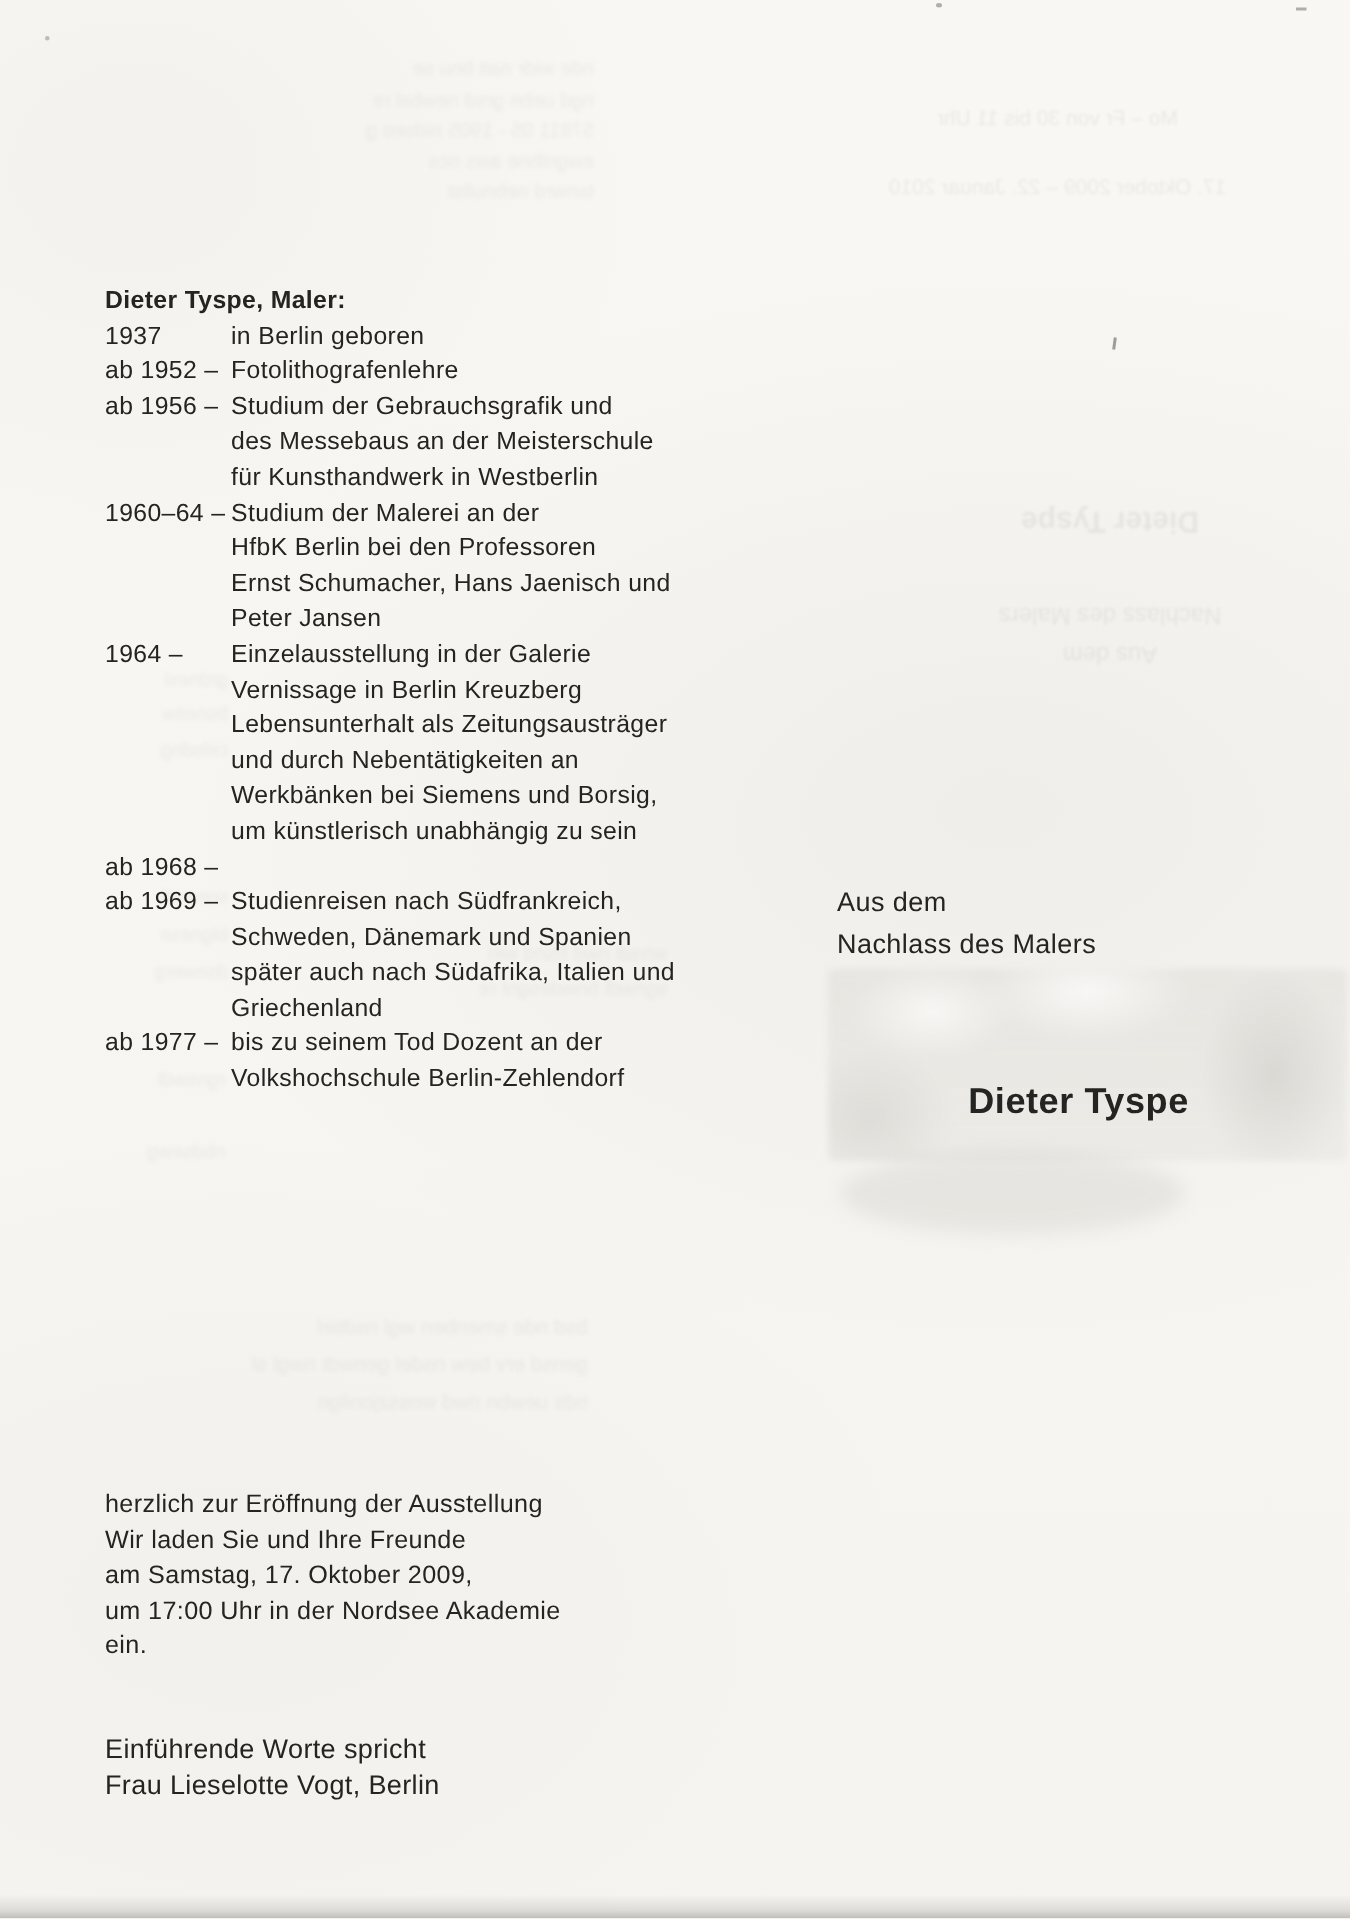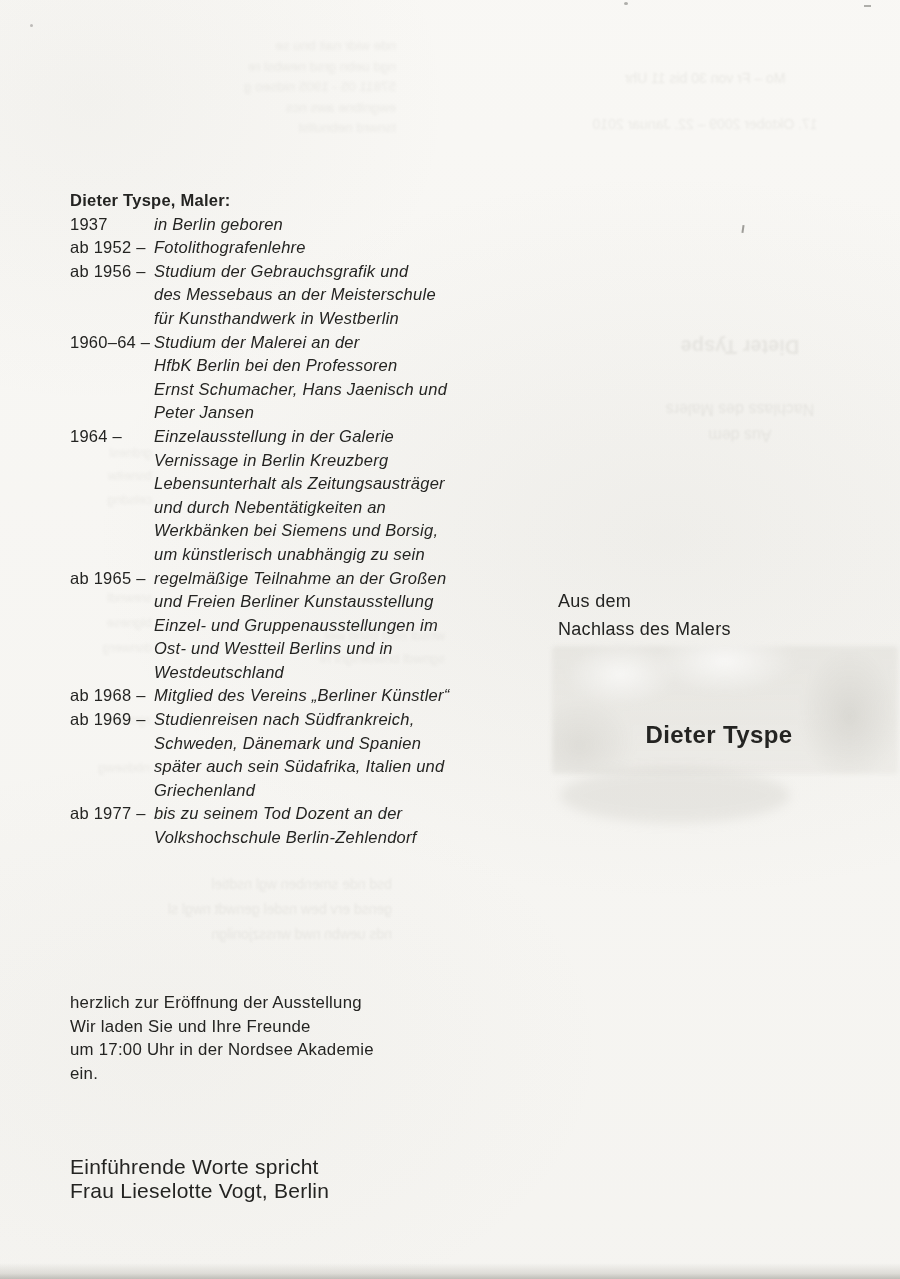--- a/index.html
+++ b/index.html
@@ -21,21 +21,21 @@
   }
 
   
   .bio{
     position:absolute;left:70px;top:189px;width:436px;
     font-size:16.5px;line-height:23.6px;letter-spacing:0.25px;
   }
   .bio-header{font-weight:bold;}
   .entry{display:flex;}
   .entry-date{flex:0 0 84px;}
-  .entry-text{flex:1;font-style:italic;}
+  .entry-text{flex:1;}
 
   
   .title-block{
     position:absolute;left:558px;top:587px;width:322px;
     text-align:left;font-size:18px;line-height:28px;letter-spacing:0.3px;
   }
   .artist-name{
     position:absolute;left:558px;top:721px;width:322px;
     text-align:center;font-size:24px;font-weight:bold;letter-spacing:0.4px;
   }
@@ -52,21 +52,21 @@
       linear-gradient(rgba(198,196,188,.40), rgba(203,201,193,.30));
   }
   .blotch-tail{
     position:absolute;left:560px;top:768px;width:230px;height:55px;
     border-radius:50%;opacity:.22;filter:blur(6px);pointer-events:none;
     background:#b9b7af;
   }
 
   
   .invite{position:absolute;left:70px;top:991px;font-size:16.8px;line-height:23.6px;letter-spacing:0.25px;}
-  .speaker{position:absolute;left:70px;top:1155px;font-size:21px;line-height:23.6px;letter-spacing:0.25px;}
+  .speaker{position:absolute;left:70px;top:1155px;font-size:18px;line-height:23.6px;letter-spacing:0.25px;}
 
   
   .ghost{position:absolute;color:#97958c;pointer-events:none;}
   .mirrored{transform:scaleX(-1);}
   .ghost-top-left{
     left:66px;top:36px;width:330px;
     font-size:13.5px;line-height:20.5px;opacity:.13;filter:blur(1.5px);
   }
   .ghost-top-right-1{left:523px;top:70px;width:364px;text-align:center;font-size:14px;opacity:.15;filter:blur(1.1px);}
   .ghost-top-right-2{left:540px;top:116px;width:330px;text-align:center;font-size:14px;opacity:.14;filter:blur(1.1px);}
@@ -195,44 +195,31 @@
           <div class="entry-text">
             <div>Einzelausstellung in der Galerie</div>
             <div>Vernissage in Berlin Kreuzberg</div>
             <div>Lebensunterhalt als Zeitungsausträger</div>
             <div>und durch Nebentätigkeiten an</div>
             <div>Werkbänken bei Siemens und Borsig,</div>
             <div>um künstlerisch unabhängig zu sein</div>
           </div>
         </div>
 
-        <div class="entry">
-          <div class="entry-date">ab 1965 –</div>
-          <div class="entry-text">
-            <div>regelmäßige Teilnahme an der Großen</div>
-            <div>und Freien Berliner Kunstausstellung</div>
-            <div>Einzel- und Gruppenausstellungen im</div>
-            <div>Ost- und Westteil Berlins und in</div>
-            <div>Westdeutschland</div>
-          </div>
-        </div>
 
         <div class="entry">
           <div class="entry-date">ab 1968 –</div>
-          <div class="entry-text">
-            <div>Mitglied des Vereins „Berliner Künstler“</div>
-          </div>
         </div>
 
         <div class="entry">
           <div class="entry-date">ab 1969 –</div>
           <div class="entry-text">
             <div>Studienreisen nach Südfrankreich,</div>
             <div>Schweden, Dänemark und Spanien</div>
-            <div>später auch sein Südafrika, Italien und</div>
+            <div>später auch nach Südafrika, Italien und</div>
             <div>Griechenland</div>
           </div>
         </div>
 
         <div class="entry">
           <div class="entry-date">ab 1977 –</div>
           <div class="entry-text">
             <div>bis zu seinem Tod Dozent an der</div>
             <div>Volkshochschule Berlin-Zehlendorf</div>
           </div>
@@ -244,20 +231,21 @@
   <div class="title-block">
     <div>Aus dem</div>
     <div>Nachlass des Malers</div>
   </div>
   <div class="artist-name">Dieter Tyspe</div>
 
   <div class="invite">
 
   <div>herzlich zur Eröffnung der Ausstellung</div>
       <div>Wir laden Sie und Ihre Freunde</div>
+      <div>am Samstag, 17. Oktober 2009,</div>
       <div>um 17:00 Uhr in der Nordsee Akademie</div>
       <div>ein.</div>
     </div>
 
   <div class="speaker">
 
   <div>Einführende Worte spricht</div>
       <div>Frau Lieselotte Vogt, Berlin</div>
     </div>
 

